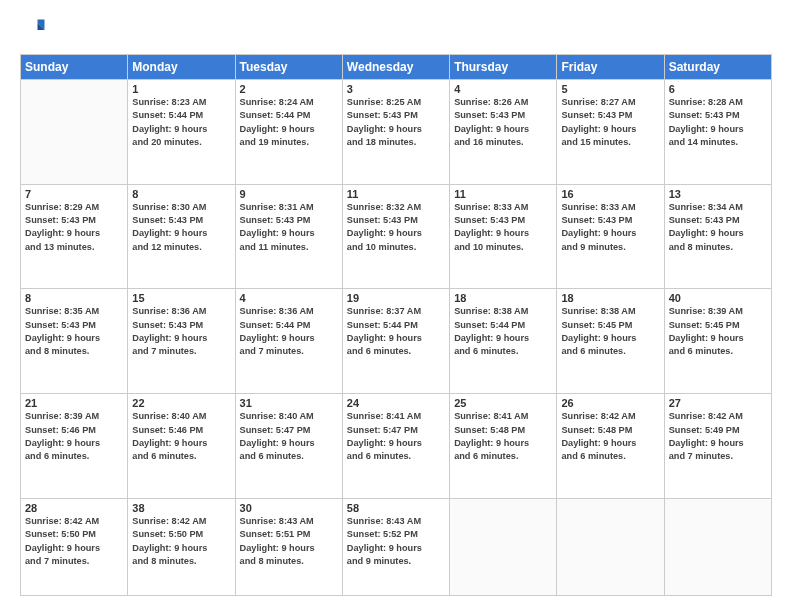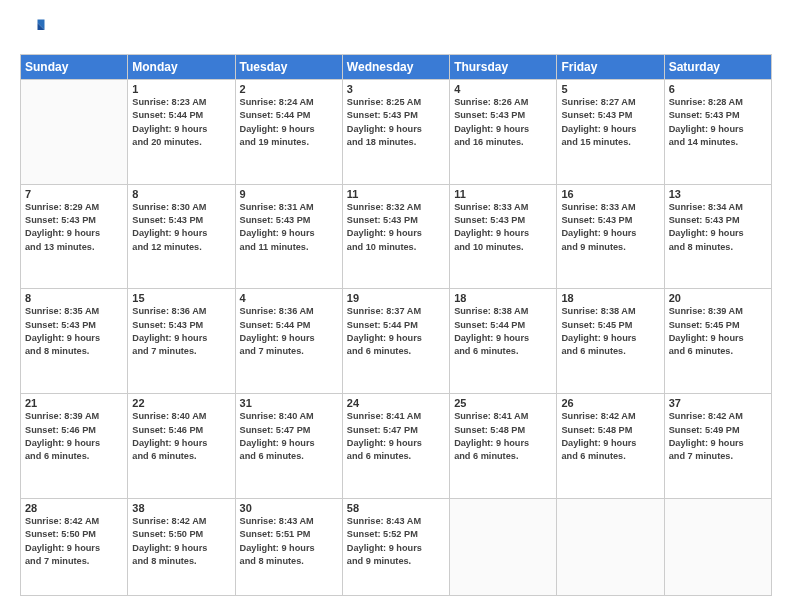--- a/index.html
+++ b/index.html
@@ -205,21 +205,21 @@
           </td>
           <td>
             <span class="day-num">18</span>
             <div class="day-info">Sunrise: 8:38 AM<br>Sunset: 5:44 PM<br>Daylight: 9 hours<br>and 6 minutes.</div>
           </td>
           <td>
             <span class="day-num">18</span>
             <div class="day-info">Sunrise: 8:38 AM<br>Sunset: 5:45 PM<br>Daylight: 9 hours<br>and 6 minutes.</div>
           </td>
           <td>
-            <span class="day-num">20</span>
+            <span class="day-num">40</span>
             <div class="day-info">Sunrise: 8:39 AM<br>Sunset: 5:45 PM<br>Daylight: 9 hours<br>and 6 minutes.</div>
           </td>
         </tr>
         <tr>
           <td>
             <span class="day-num">21</span>
             <div class="day-info">Sunrise: 8:39 AM<br>Sunset: 5:46 PM<br>Daylight: 9 hours<br>and 6 minutes.</div>
           </td>
           <td>
             <span class="day-num">22</span>
@@ -235,21 +235,21 @@
           </td>
           <td>
             <span class="day-num">25</span>
             <div class="day-info">Sunrise: 8:41 AM<br>Sunset: 5:48 PM<br>Daylight: 9 hours<br>and 6 minutes.</div>
           </td>
           <td>
             <span class="day-num">26</span>
             <div class="day-info">Sunrise: 8:42 AM<br>Sunset: 5:48 PM<br>Daylight: 9 hours<br>and 6 minutes.</div>
           </td>
           <td>
-            <span class="day-num">37</span>
+            <span class="day-num">27</span>
             <div class="day-info">Sunrise: 8:42 AM<br>Sunset: 5:49 PM<br>Daylight: 9 hours<br>and 7 minutes.</div>
           </td>
         </tr>
         <tr>
           <td>
             <span class="day-num">28</span>
             <div class="day-info">Sunrise: 8:42 AM<br>Sunset: 5:50 PM<br>Daylight: 9 hours<br>and 7 minutes.</div>
           </td>
           <td>
             <span class="day-num">38</span>

